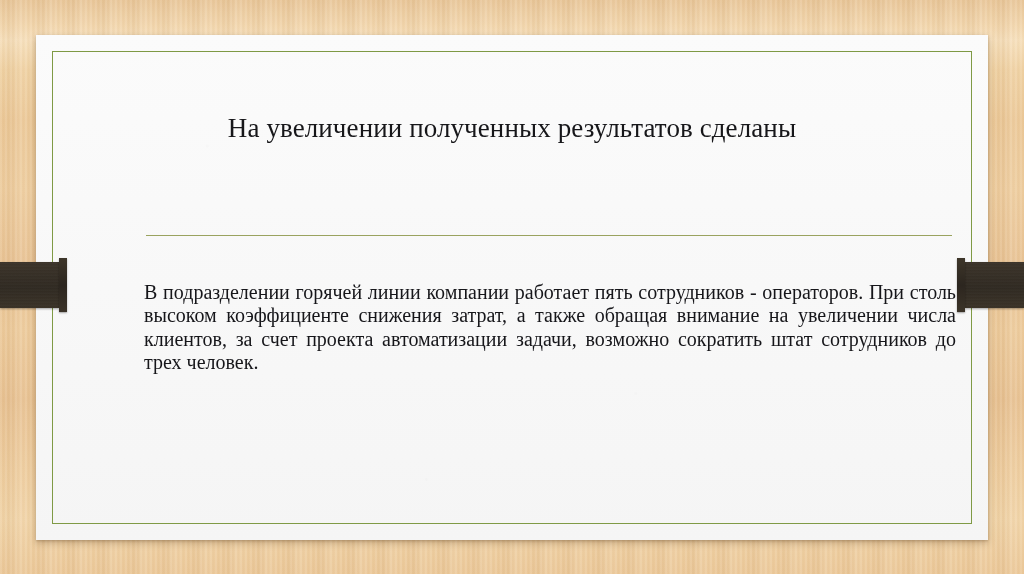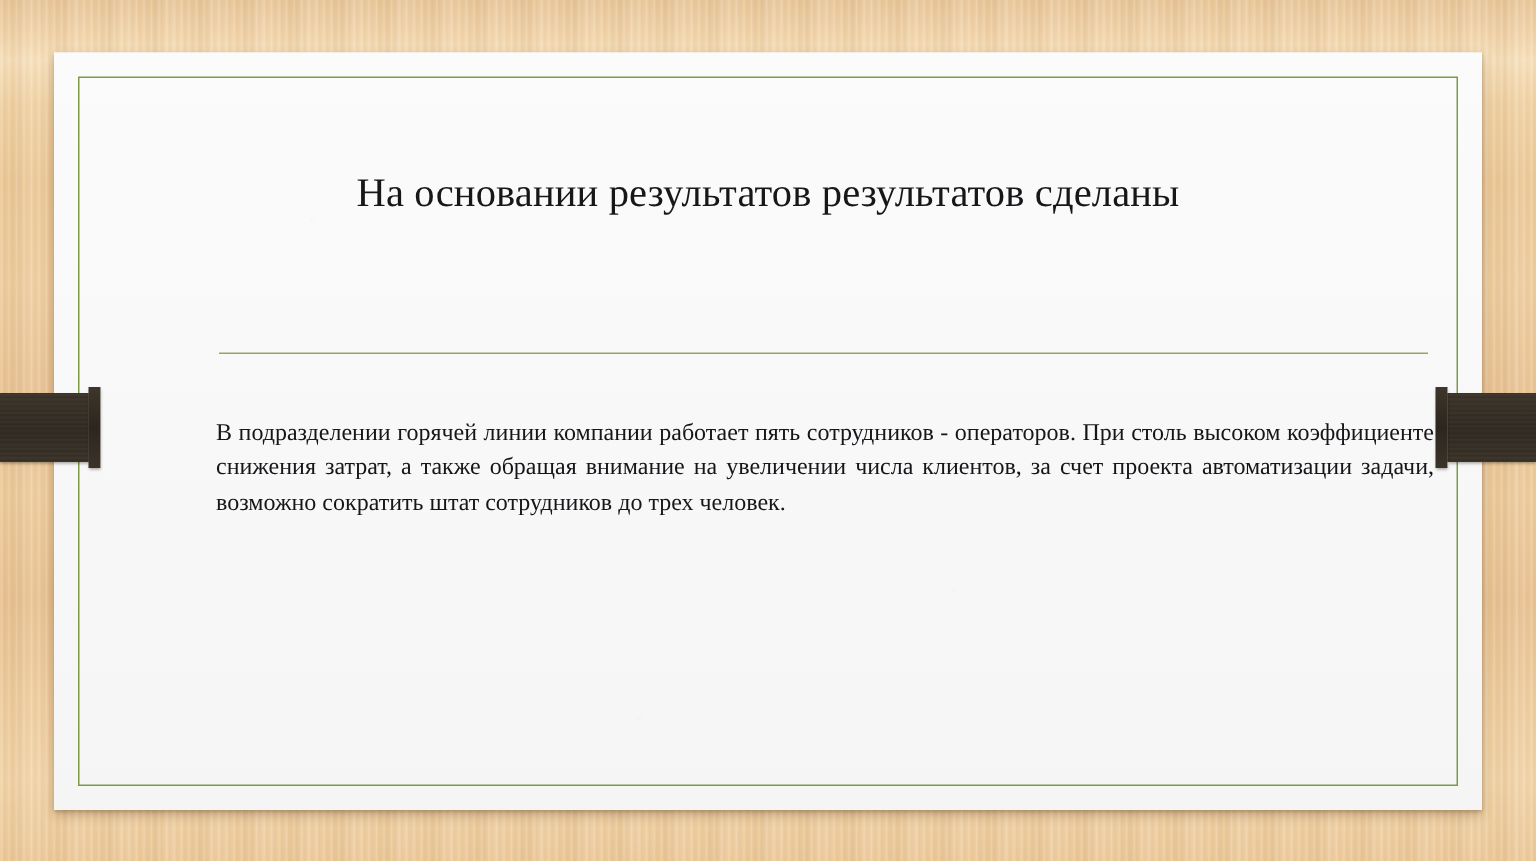--- a/index.html
+++ b/index.html
@@ -104,21 +104,21 @@
     height: 0;
     border-top: 1.4px solid #9aa35f;
   }
 
   
   .body-text {
     position: absolute;
     left: 108px;
     top: 226px;
     width: 812px;
-    font-size: 16px;
+    font-size: 20px;
     line-height: 23.4px;
     color: #16161a;
     text-align: justify;
     text-justify: inter-word;
   }
 
   
   .ribbon {
     position: absolute;
     top: 262px;
@@ -155,21 +155,21 @@
 </head>
 <body>
 
 <div class="slide">
 
   <div class="card">
 
     <div class="card-inner-border"></div>
 
     <div class="title-block">
-      <div class="title-line">На основании результатов результатов сделаны</div>
+      <div class="title-line">На увеличении полученных результатов сделаны</div>
     </div>
 
     <div class="divider"></div>
 
     <p class="body-text">В подразделении горячей линии компании работает пять сотрудников - операторов. При столь высоком коэффициенте снижения затрат, а также обращая внимание на увеличении числа клиентов, за счет проекта автоматизации задачи, возможно сократить штат сотрудников до трех человек.</p>
 
   </div>
 
   <div class="ribbon ribbon-left"></div>
   <div class="ribbon-tab ribbon-tab-left"></div>

